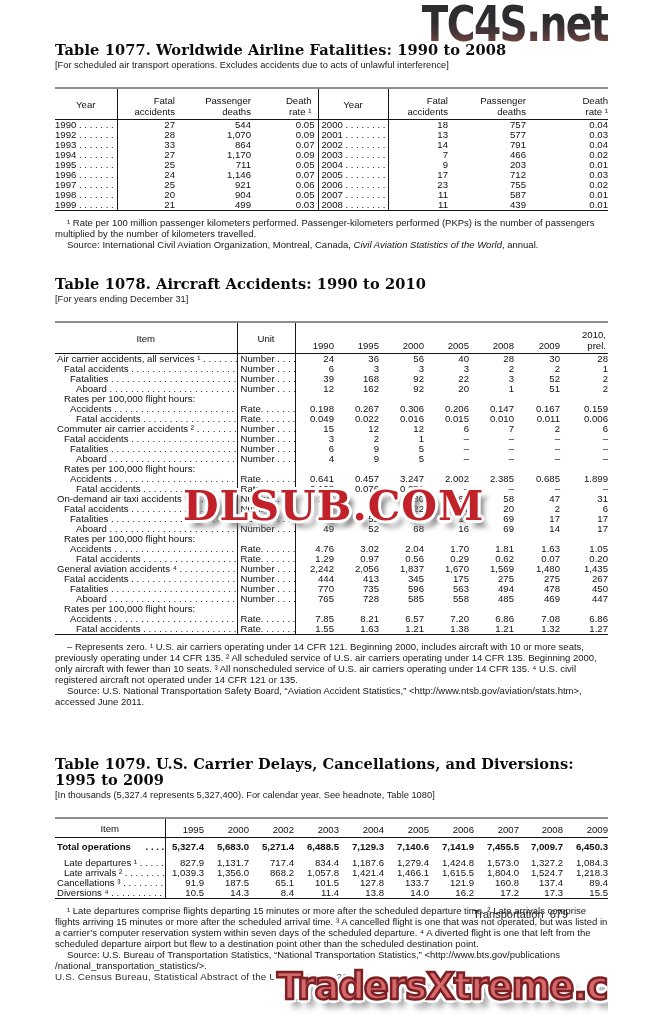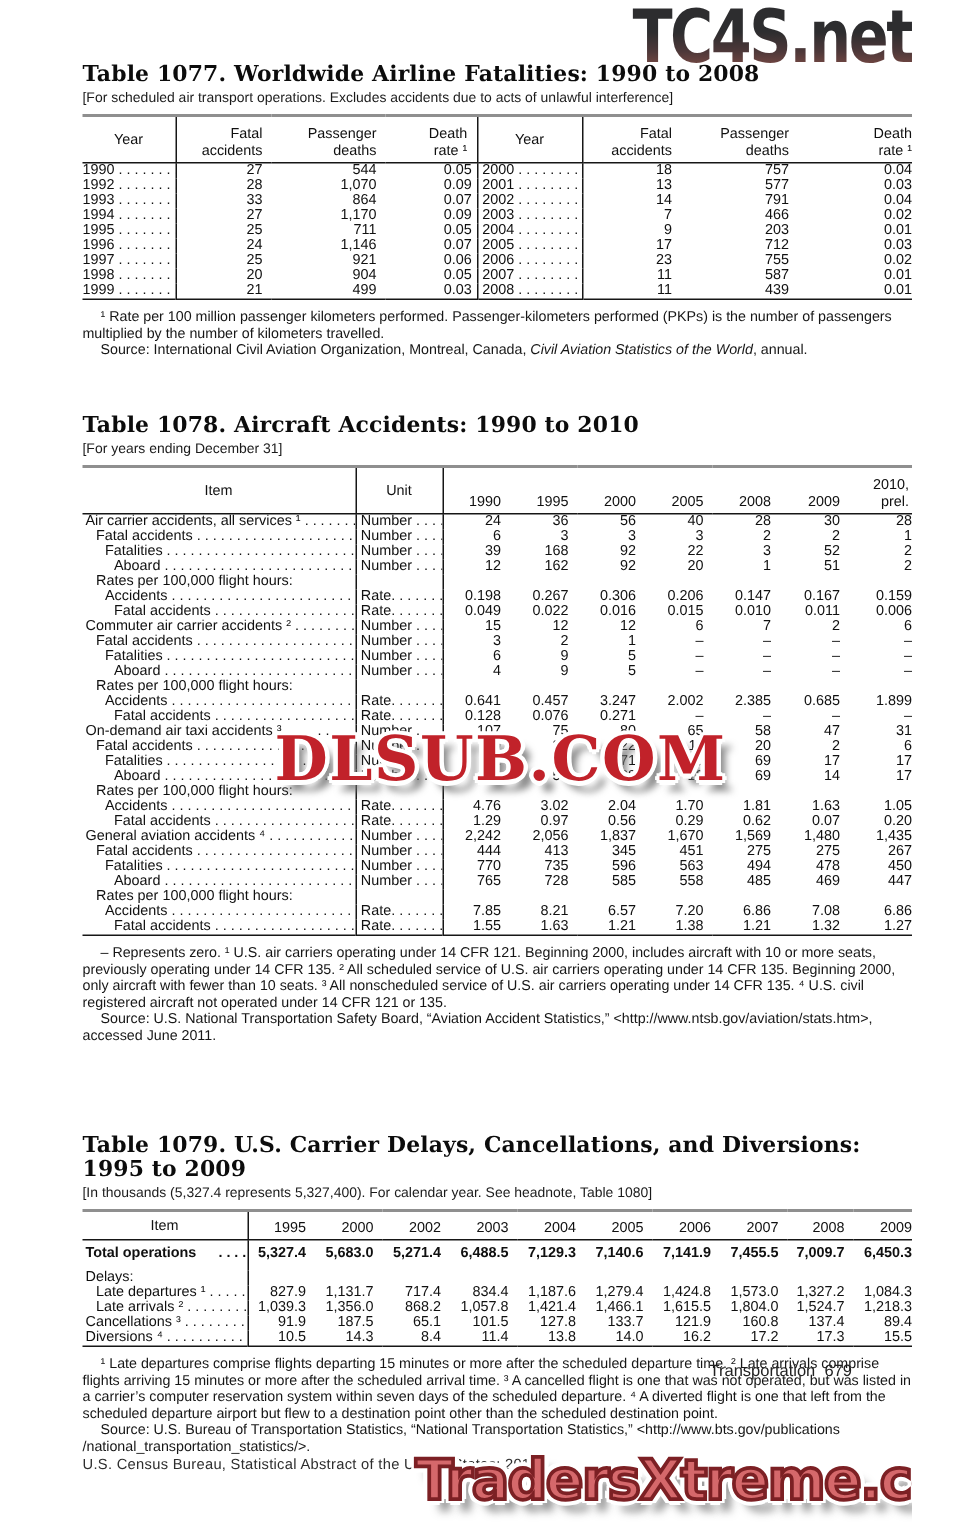--- a/index.html
+++ b/index.html
@@ -7,21 +7,21 @@
         font-family:"Liberation Sans",sans-serif;color:#111;}
   .blk{position:absolute;left:55px;width:557px;}
 
   .title{font-family:"DejaVu Serif","Liberation Serif",serif;font-weight:bold;
          font-size:14.6px;line-height:16px;margin:0;letter-spacing:.1px;color:#0c0c0c;}
   .headnote{font-size:9.3px;line-height:11px;margin:2px 0 0 0;color:#1a1a1a;}
 
   table{width:100%;border-collapse:collapse;table-layout:fixed;font-size:9.6px;color:#101010;}
   th{font-weight:normal;padding:0;}
   td{padding:0;}
-  .dtable{margin-top:5px;border-top:2.5px solid #8f8f8f;border-bottom:1px solid #161616;}
+  .dtable{margin-top:16px;border-top:2.5px solid #8f8f8f;border-bottom:1px solid #161616;}
   thead th{border-bottom:1px solid #161616;}
   .hc{text-align:center;vertical-align:middle;white-space:pre-line;line-height:11px;}
   .hr{text-align:right;vertical-align:bottom;white-space:pre-line;line-height:10.5px;
       padding-right:6px;padding-bottom:2px;}
   td.num{text-align:right;padding-right:6px;white-space:nowrap;height:10px;line-height:10px;}
   td.pr2{padding-right:3px;}
   .dl{display:flex;white-space:nowrap;overflow:hidden;height:10px;line-height:10px;}
   .dl .lbl{flex:0 0 auto;}
   .dl .dots{flex:1 1 auto;overflow:hidden;}
   .dots::after{content:"\00a0. . . . . . . . . . . . . . . . . . . . . . . . . . . . . . . . . . . . . . . . . . . . . . . . .";}
@@ -838,21 +838,21 @@
             </td>
             <td class="ucell">
               <div class="dl">
                 <span class="lbl">Number</span>
                 <span class="dots"></span>
               </div>
             </td>
             <td class="num">444</td>
             <td class="num">413</td>
             <td class="num">345</td>
-            <td class="num">451</td>
+            <td class="num">175</td>
             <td class="num">275</td>
             <td class="num">275</td>
             <td class="num" style="padding-right:4px">267</td>
           </tr>
 
           <tr class="ind2">
             <td class="icell">
               <div class="dl">
                 <span class="lbl">Fatalities</span>
                 <span class="dots"></span>
@@ -1016,38 +1016,20 @@
             <td class="num">5,271.4</td>
             <td class="num">6,488.5</td>
             <td class="num">7,129.3</td>
             <td class="num">7,140.6</td>
             <td class="num">7,141.9</td>
             <td class="num">7,455.5</td>
             <td class="num">7,009.7</td>
             <td class="num" style="padding-right:4px">6,450.3</td>
           </tr>
 
-          <tr class="sec">
-            <td class="icell">
-              <div class="dl">
-                <span class="lbl">Delays:</span>
-                <span class="dots"></span>
-              </div>
-            </td>
-            <td class="num"></td>
-            <td class="num"></td>
-            <td class="num"></td>
-            <td class="num"></td>
-            <td class="num"></td>
-            <td class="num"></td>
-            <td class="num"></td>
-            <td class="num"></td>
-            <td class="num"></td>
-            <td class="num" style="padding-right:4px"></td>
-          </tr>
 
           <tr class="ind1">
             <td class="icell">
               <div class="dl">
                 <span class="lbl">Late departures ¹</span>
                 <span class="dots"></span>
               </div>
             </td>
             <td class="num">827.9</td>
             <td class="num">1,131.7</td>

